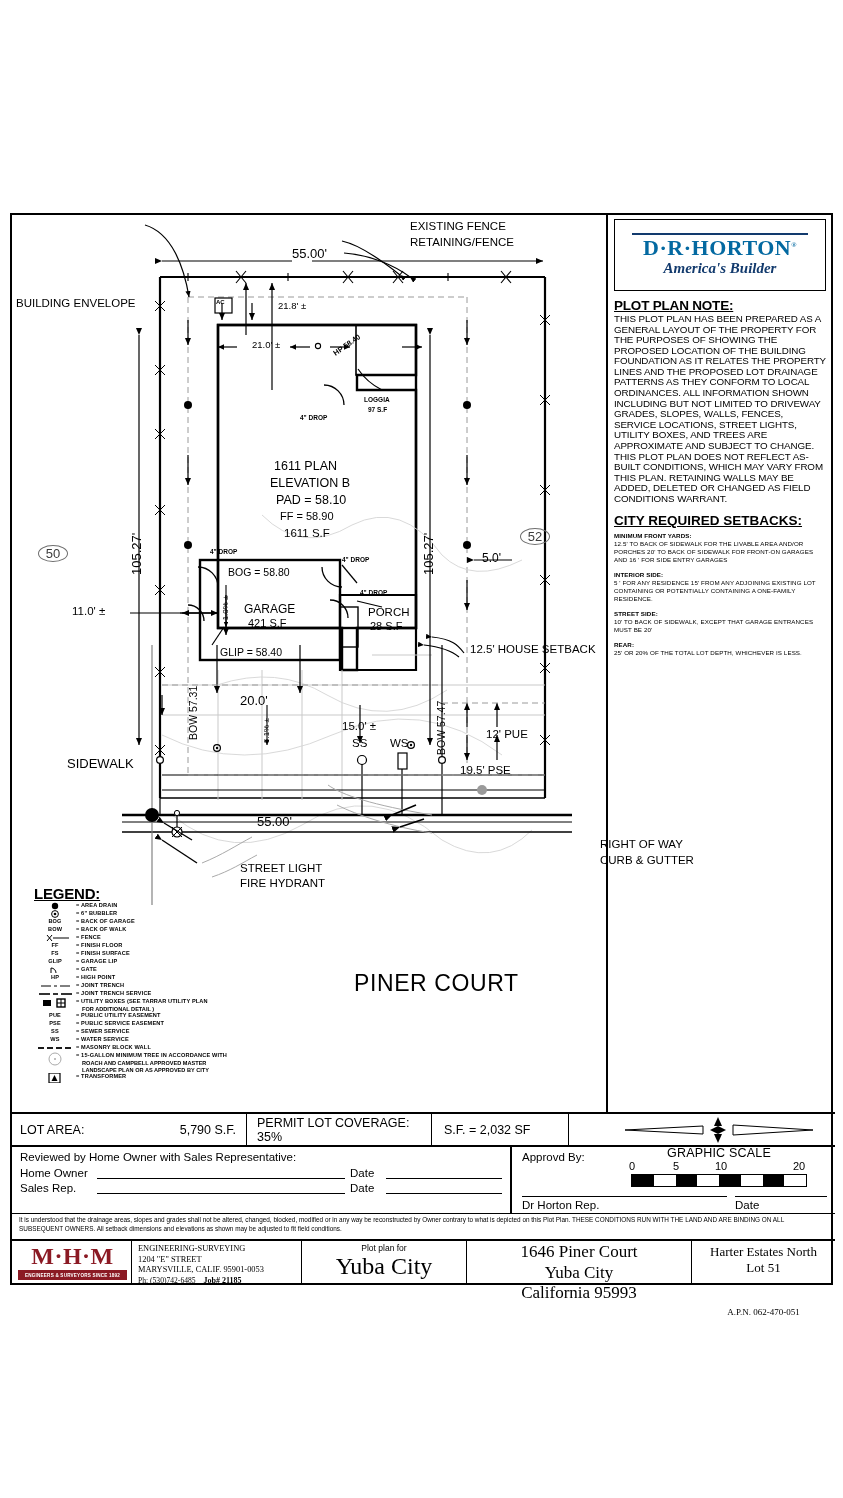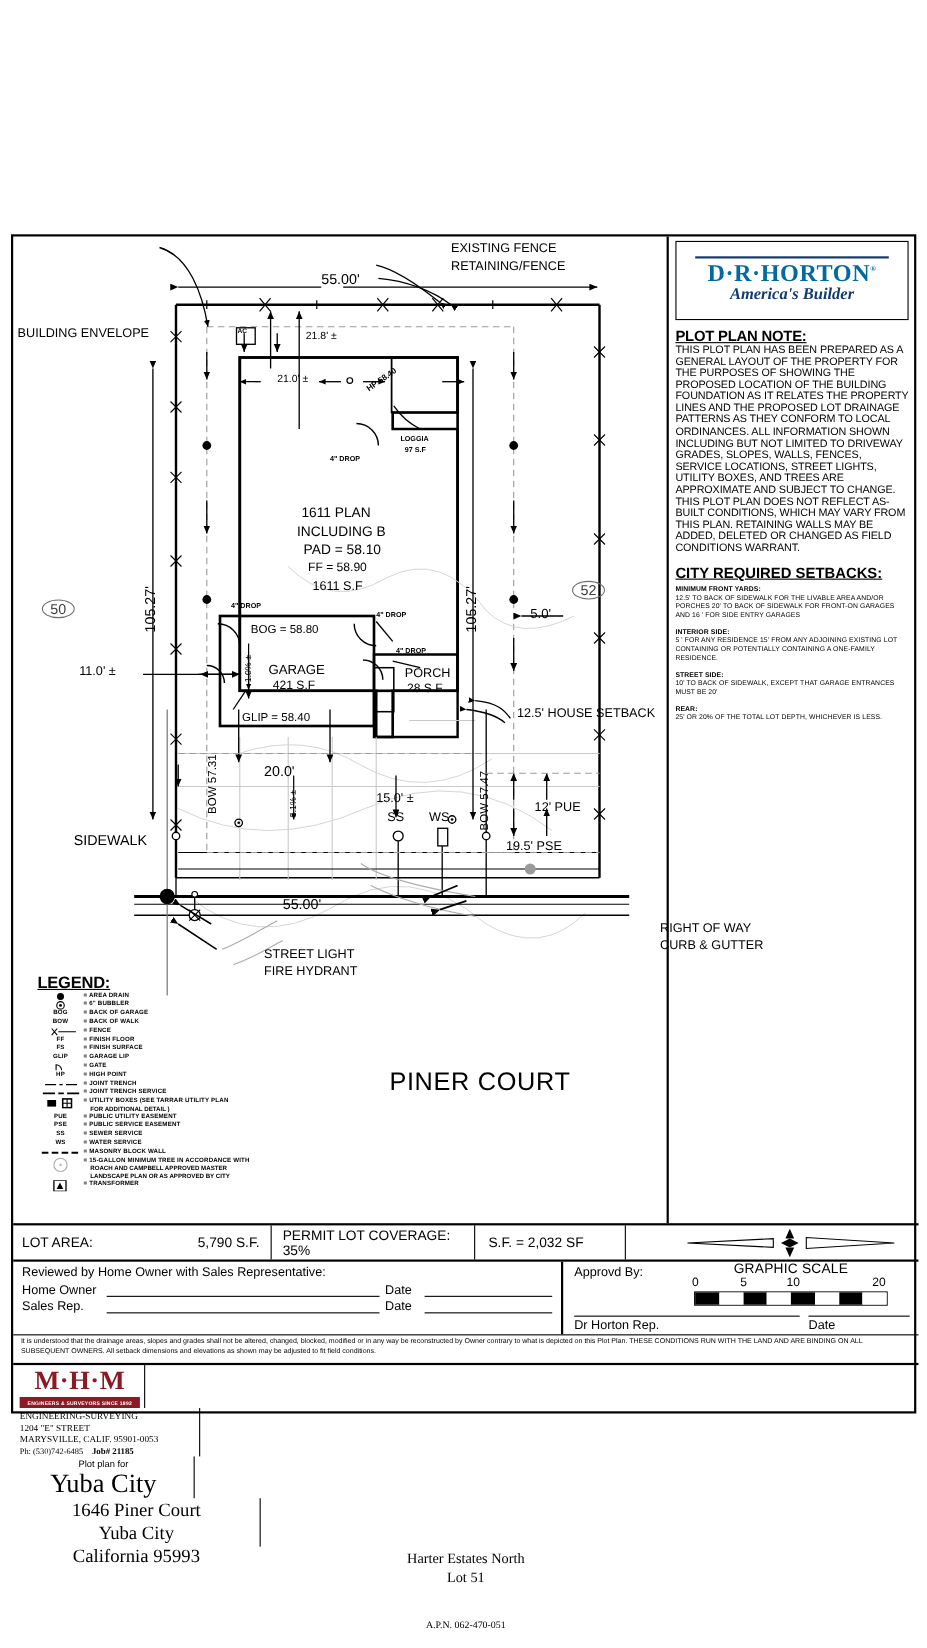--- a/index.html
+++ b/index.html
@@ -120,21 +120,21 @@
   .rev-r .names { position:absolute; left:10px; right:8px; bottom:2px; display:flex; font-size:11.5px;}
   .rev-r .names .n1 { flex:1; }
   .rev-r .names .n2 { width:92px; }
 
   .row-fine {
     position:absolute; left:0; top:998px; width:823px; height:26px;
     border-top:1px solid #000; padding:2px 7px; font-size:6.4px; line-height:1.35;
   }
   .row-title {
     position:absolute; left:0; top:1024px; width:823px; height:46px;
-    border-top:2px solid #000; display:flex;flex-direction:column;
+    border-top:2px solid #000; display:flex;
   }
   .tb { height:100%; border-right:1px solid #000; }
   .tb-mhm { width:120px; padding:3px 4px 0 6px; }
   .mhm-word {
     font-family:"Liberation Serif", serif; font-weight:bold;
     font-size:24px; color:#8b1a24; letter-spacing:.5px; line-height:1;
     text-align:center;
   }
   .mhm-bar {
     background:#8b1a24; color:#fff; font-size:4.6px; font-weight:bold;
@@ -372,21 +372,21 @@
     <div class="lbl rot90" style="left:410px; top:360px; font-size:13px;">105.27'</div>
 
     <div class="lotnum" style="left:26px; top:330px;">50</div>
     <div class="lotnum" style="left:508px; top:313px;">52</div>
 
     <div class="lbl xs" style="left:352px; top:182px; font-size:6.5px;">LOGGIA</div>
     <div class="lbl xs" style="left:356px; top:192px; font-size:6.5px;">97 S.F</div>
     <div class="lbl xs" style="left:288px; top:200px; font-size:6.5px;">4" DROP</div>
 
     <div class="lbl" style="left:262px; top:245px; font-size:12.5px;">1611 PLAN</div>
-    <div class="lbl" style="left:258px; top:262px; font-size:12.5px;">INCLUDING B</div>
+    <div class="lbl" style="left:258px; top:262px; font-size:12.5px;">ELEVATION B</div>
     <div class="lbl" style="left:264px; top:279px; font-size:12.5px;">PAD = 58.10</div>
     <div class="lbl" style="left:268px; top:296px; font-size:11px;">FF = 58.90</div>
     <div class="lbl" style="left:272px; top:313px; font-size:11.5px;">1611 S.F</div>
 
     <div class="lbl xs" style="left:198px; top:334px; font-size:6.5px;">4" DROP</div>
     <div class="lbl xs" style="left:330px; top:342px; font-size:6.5px;">4" DROP</div>
     <div class="lbl xs" style="left:348px; top:375px; font-size:6.5px;">4" DROP</div>
     <div class="lbl" style="left:216px; top:352px; font-size:10.5px;">BOG = 58.80</div>
     <div class="lbl" style="left:232px; top:388px; font-size:12px;">GARAGE</div>
     <div class="lbl" style="left:236px; top:403px; font-size:11px;">421 S.F</div>

